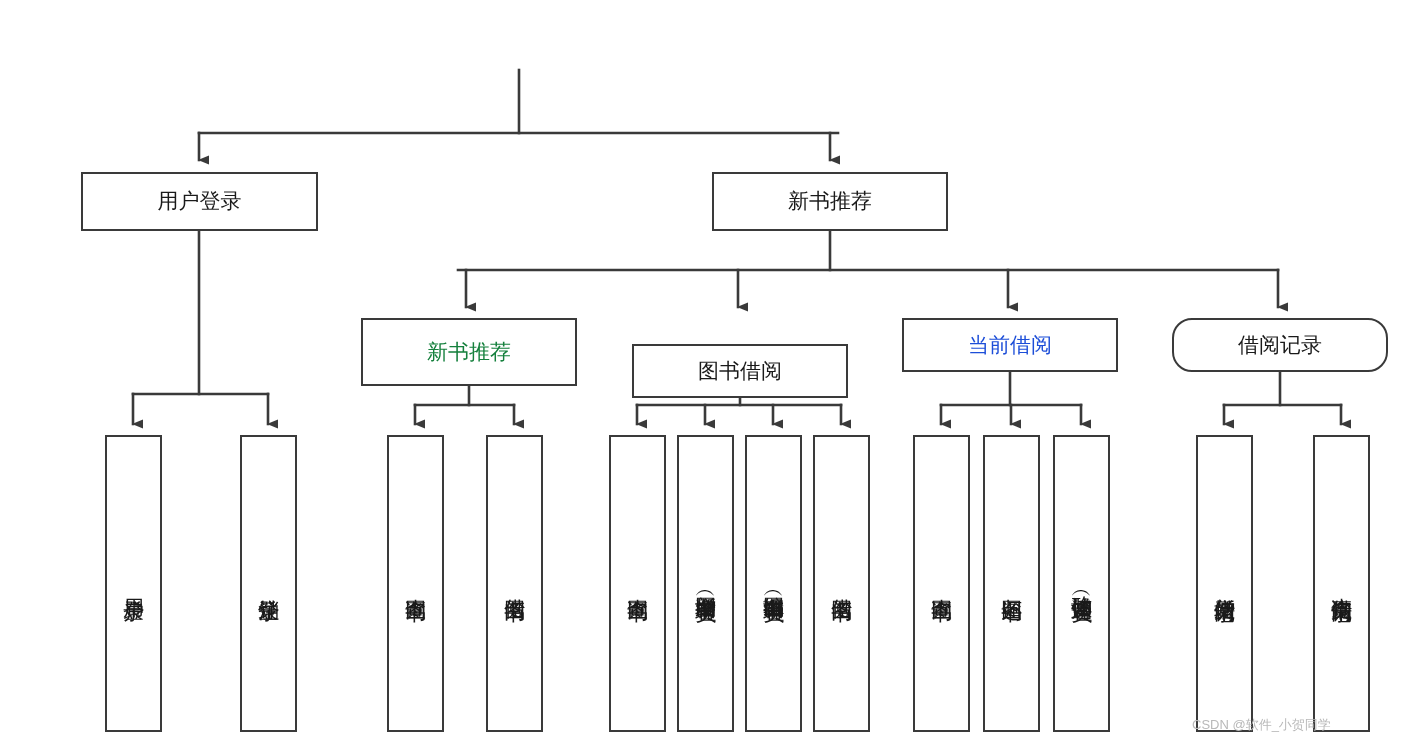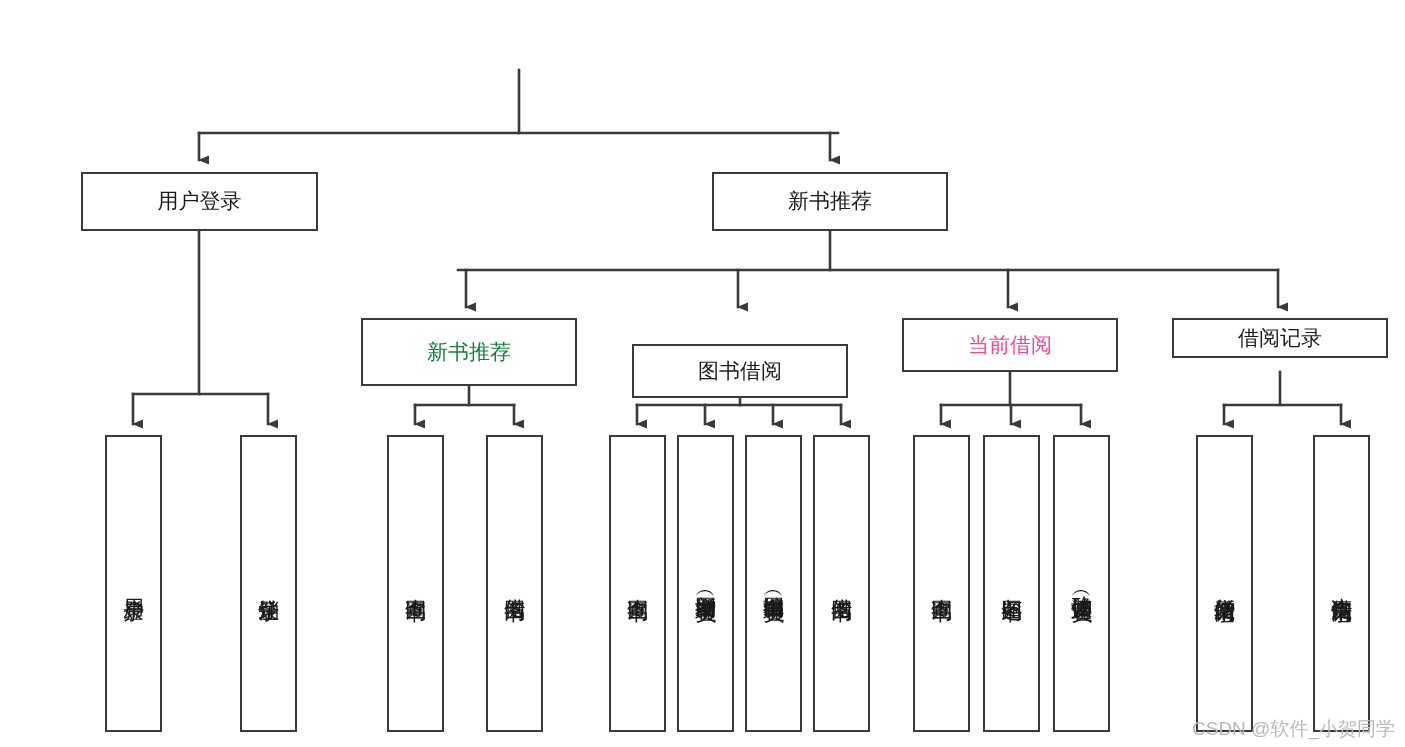--- a/index.html
+++ b/index.html
@@ -60,21 +60,21 @@
     text-orientation: upright;
     font-size: 21px;
     line-height: 1.16;
     letter-spacing: 1px;
     white-space: nowrap;
     max-height: 100%;
   }
   .watermark {
     position: absolute;
     z-index: 5;
-    font-size: 19px;
+    font-size: 13px;
     color: #b9b9b9;
     white-space: nowrap;
     pointer-events: none;
   }
 </style>
 </head>
 <body>
 
 <div id="diagram-root" style="background: rgb(255, 255, 255);">
 
@@ -136,24 +136,24 @@
   <div class="node horizontal" style="left: 712px; top: 172px; width: 236px; height: 59px; border-color: rgb(58, 58, 58); background: rgb(255, 255, 255); color: rgb(26, 26, 26);">
     <span class="node-label">新书推荐</span>
   </div>
 
   <div class="node horizontal" style="left: 361px; top: 318px; width: 216px; height: 68px; border-color: rgb(58, 58, 58); background: rgb(255, 255, 255); color: #15803d;">
     <span class="node-label">新书推荐</span>
   </div>
   <div class="node horizontal" style="left: 632px; top: 318px; width: 216px; height: 54px; border-color: rgb(58, 58, 58); background: rgb(255, 255, 255); color: rgb(26, 26, 26); margin-top: 26px;">
     <span class="node-label">图书借阅</span>
   </div>
-  <div class="node horizontal" style="left: 902px; top: 318px; width: 216px; height: 54px; border-color: rgb(58, 58, 58); background: rgb(255, 255, 255); color: #ec4899; justify-content: center;">
+  <div class="node horizontal" style="left: 902px; top: 318px; width: 216px; height: 54px; border-color: rgb(58, 58, 58); background: rgb(255, 255, 255); color: #1d4ed8; justify-content: center;">
     <span class="node-label">当前借阅</span>
   </div>
-  <div class="node horizontal" style="left: 1172px; top: 318px; width: 216px; height: 40px; border-color: rgb(58, 58, 58); background: rgb(255, 255, 255); color: rgb(26, 26, 26);">
+  <div class="node horizontal" style="left: 1172px; top: 318px; width: 216px; height: 54px; border-color: rgb(58, 58, 58); background: rgb(255, 255, 255); color: rgb(26, 26, 26); border-radius: 20px;">
     <span class="node-label">借阅记录</span>
   </div>
 
   <div class="node leaf" style="left: 105px; top: 435px; width: 57px; height: 297px; border-color: rgb(58, 58, 58); background: rgb(255, 255, 255); color: rgb(26, 26, 26);">
     <span class="node-label">用户登录</span>
   </div>
   <div class="node leaf" style="left: 240px; top: 435px; width: 57px; height: 297px; border-color: rgb(58, 58, 58); background: rgb(255, 255, 255); color: rgb(26, 26, 26);">
     <span class="node-label">注销登录</span>
   </div>
   <div class="node leaf" style="left: 387px; top: 435px; width: 57px; height: 297px; border-color: rgb(58, 58, 58); background: rgb(255, 255, 255); color: rgb(26, 26, 26);">

